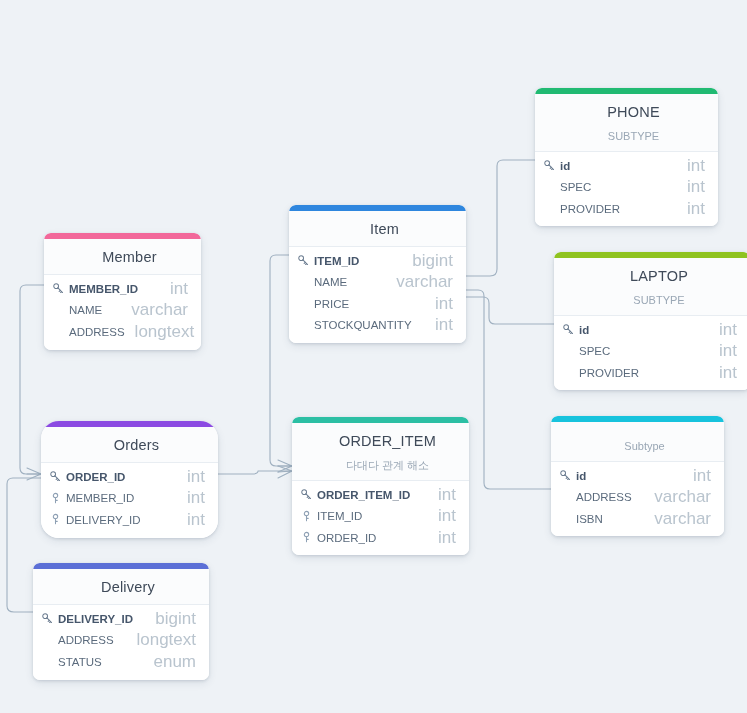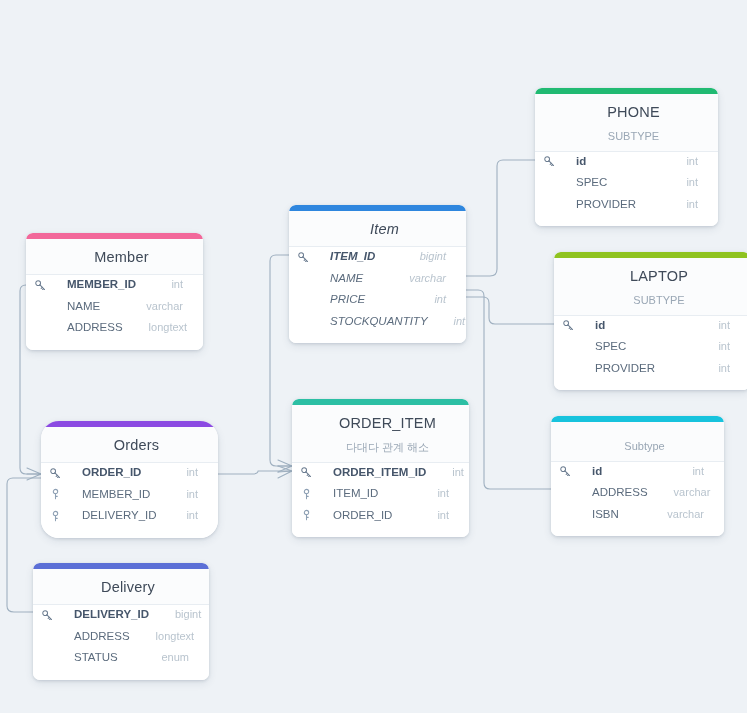--- a/index.html
+++ b/index.html
@@ -64,24 +64,24 @@
     color: #9aa7b5;
     margin-top: 9px;
     line-height: 1.25;
   }
   .ent-body {
     padding: 3px 0 7px 0;
     background: #ffffff;
   }
   .col {
     display: flex;
+    align-items: center;
     height: 21.5px;
-    padding: 0 20px 0 7px;
+    padding: 0 13px 0 7px;
     box-sizing: border-box;
-    gap: 16px;
   }
   .ico {
     width: 15px;
     min-width: 15px;
     height: 14px;
     display: inline-flex;
     align-items: center;
     justify-content: center;
     margin-right: 3px;
   }
@@ -91,21 +91,21 @@
     color: #5b6b7d;
     white-space: nowrap;
     flex: 1 1 auto;
     text-align: left;
   }
   .col.pk .col-name {
     font-weight: bold;
     color: #46566b;
   }
   .col-type {
-    font-size: 11px;
+    font-size: 17px;
     color: #b9c4ce;
     white-space: nowrap;
     margin-left: 10px;
   }
 </style>
 </head>
 <body style="background: rgb(238, 242, 246);">
 
 <div id="canvas">
 
@@ -127,21 +127,21 @@
       <path d="M466,290 L478,290 Q484,290 484,296 L484,483 Q484,489 490,489 L551,489"></path>
     </g>
 
     <g fill="none" stroke="#9fb0c0" stroke-width="1.1" stroke-linecap="round">
       <path d="M41,474 L27,468 M41,474 L27,474 M41,474 L27,480"></path>
       <path d="M292,466 L278,460 M292,466 L278,466 M292,466 L278,472"></path>
       <path d="M292,471 L278,466 M292,471 L278,472 M292,471 L278,478"></path>
     </g>
   </svg>
 
-<div class="entity" style="left: 26px; top: 233px; width: 177px;">
+<div class="entity" style="left: 44px; top: 233px; width: 157px;">
       <div class="accent" style="background: rgb(242, 104, 154);"></div>
       <div class="ent-head">
         <div class="ent-title">Member</div>
       </div>
       <div class="ent-body">
         <div class="col pk">
           <span class="ico">
             <svg width="13" height="13" viewBox="0 0 16 16">
               <g fill="none" stroke="#6b7c90" stroke-width="1.3" stroke-linecap="round">
                 <circle cx="5.1" cy="5.1" r="2.9"></circle>
@@ -159,21 +159,21 @@
           <span class="col-name">NAME</span>
           <span class="col-type">varchar</span>
         </div>
         <div class="col">
           <span class="ico"></span>
           <span class="col-name">ADDRESS</span>
           <span class="col-type">longtext</span>
         </div>
       </div>
     </div>
-    <div class="entity" style="left: 289px; top: 205px; width: 177px; font-style: italic;">
+    <div class="entity" style="left: 289px; top: 205px; width: 177px;">
       <div class="accent" style="background: rgb(46, 134, 222);"></div>
       <div class="ent-head">
         <div class="ent-title">Item</div>
       </div>
       <div class="ent-body">
         <div class="col pk">
           <span class="ico">
             <svg width="13" height="13" viewBox="0 0 16 16">
               <g fill="none" stroke="#6b7c90" stroke-width="1.3" stroke-linecap="round">
                 <circle cx="5.1" cy="5.1" r="2.9"></circle>
@@ -342,21 +342,21 @@
                 <path d="M8,7.1 L8,13.2"></path>
                 <path d="M8,10.3 L10.2,10.3"></path>
               </g>
             </svg>
           </span>
           <span class="col-name">DELIVERY_ID</span>
           <span class="col-type">int</span>
         </div>
       </div>
     </div>
-    <div class="entity" style="left: 292px; top: 399px; width: 177px;">
+    <div class="entity" style="left: 292px; top: 417px; width: 177px;">
       <div class="accent" style="background: rgb(44, 191, 164);"></div>
       <div class="ent-head with-sub">
         <div class="ent-title">ORDER_ITEM</div>
         <div class="ent-sub">다대다 관계 해소</div>
       </div>
       <div class="ent-body">
         <div class="col pk">
           <span class="ico">
             <svg width="13" height="13" viewBox="0 0 16 16">
               <g fill="none" stroke="#6b7c90" stroke-width="1.3" stroke-linecap="round">

